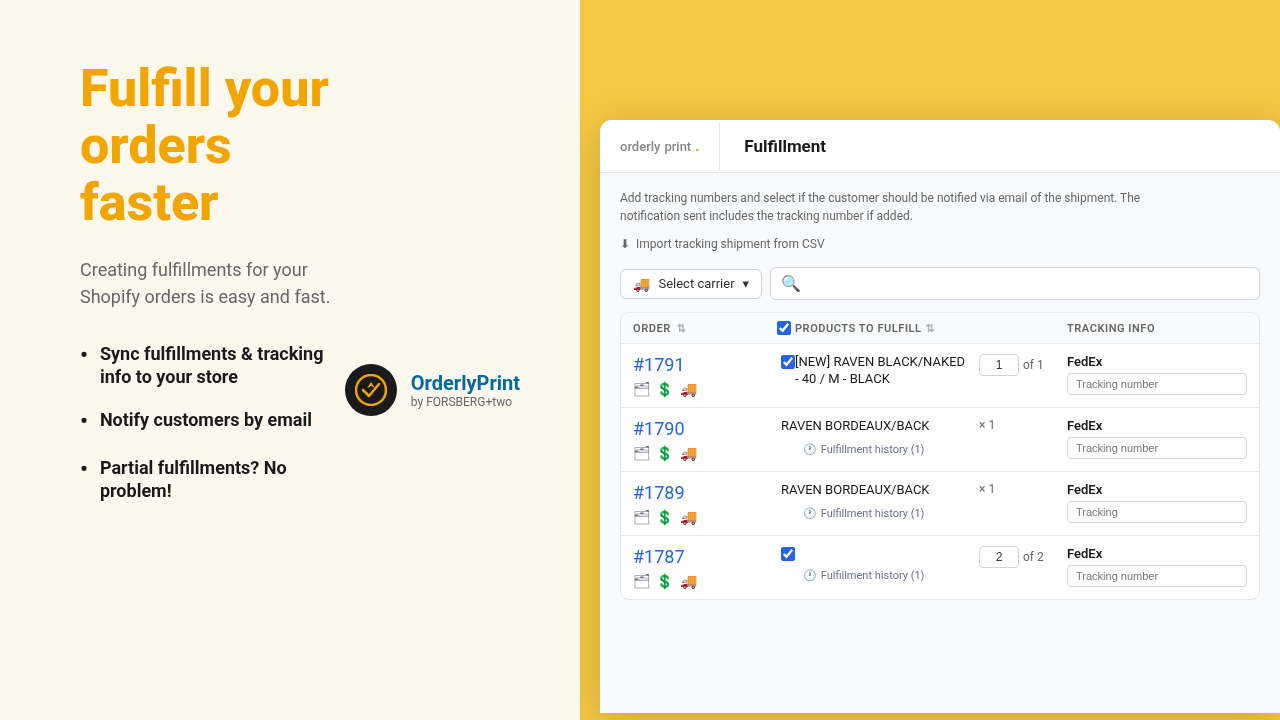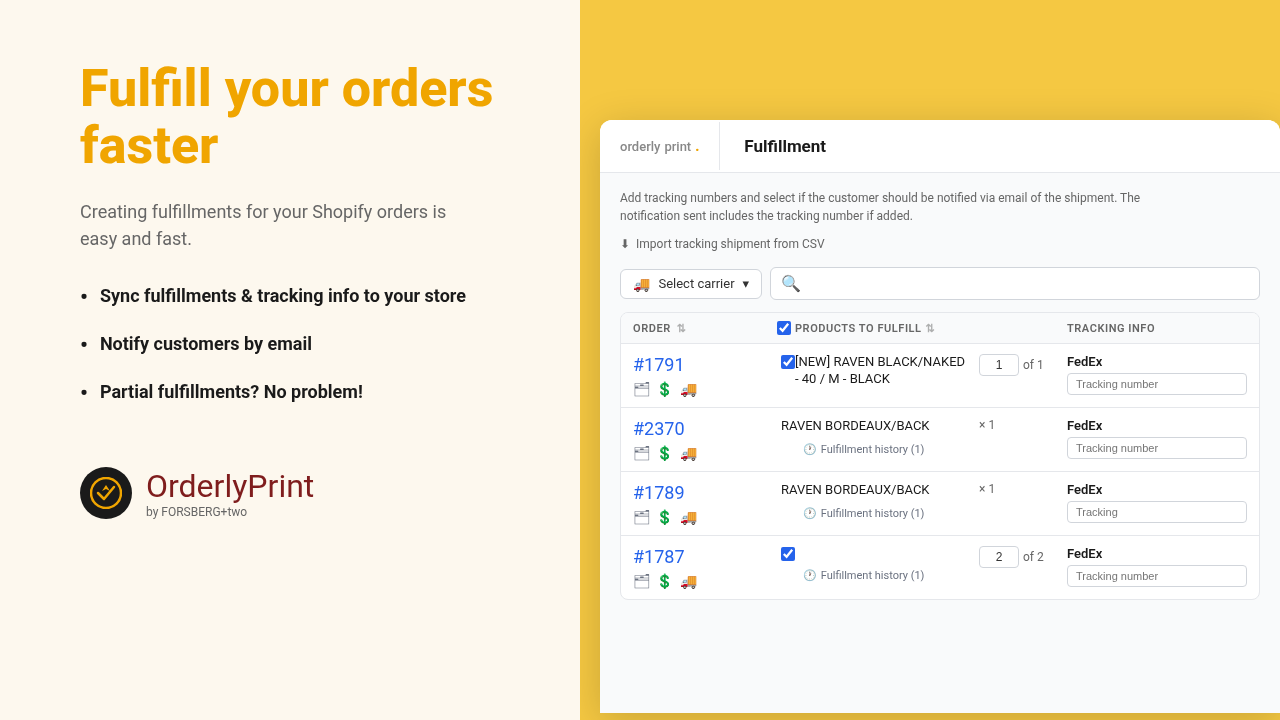--- a/index.html
+++ b/index.html
@@ -11,22 +11,22 @@
       display: flex;
     }
 
     
     .left-panel {
       width: 580px;
       min-width: 580px;
       background: #fdf8ee;
       padding: 60px 60px 40px 80px;
       display: flex;
-      flex-direction: column;
-      justify-content: flex-start;
+      flex-direction: row;
+      justify-content: flex-end;
       position: relative;
     }
 
     .left-content {}
 
     .hero-title {
       font-size: 52px;
       font-weight: 800;
       color: #f0a500;
       line-height: 1.1;
@@ -83,23 +83,23 @@
     }
 
     .logo-icon svg {
       width: 32px;
       height: 32px;
     }
 
     .logo-text-area {}
 
     .logo-name {
-      font-size: 32px;
-      font-weight: 400;
-      color: #7f1d1d;
+      font-size: 20px;
+      font-weight: 700;
+      color: #0369a1;
     }
 
     .logo-sub {
       font-size: 12px;
       color: #666;
     }
 
     
     .right-panel {
       flex: 1;
@@ -499,21 +499,21 @@
             <div class="tracking-col">
               <span class="carrier-badge">FedEx</span>
               <input type="text" class="tracking-input" placeholder="Tracking number" style="">
             </div>
           </div>
         </div>
 
         <div class="order-row">
           <div class="order-main">
             <div class="order-id-col">
-              <span class="order-id-link">#2370</span>
+              <span class="order-id-link">#1790</span>
               <div class="order-actions">
                 <span class="action-icon folder">🗂</span>
                 <span class="action-icon dollar">💲</span>
                 <span class="action-icon truck">🚚</span>
               </div>
             </div>
             <div class="product-col">
               <div class="product-checkbox-row">
                 <span class="product-name">RAVEN BORDEAUX/BACK</span>
               </div>

